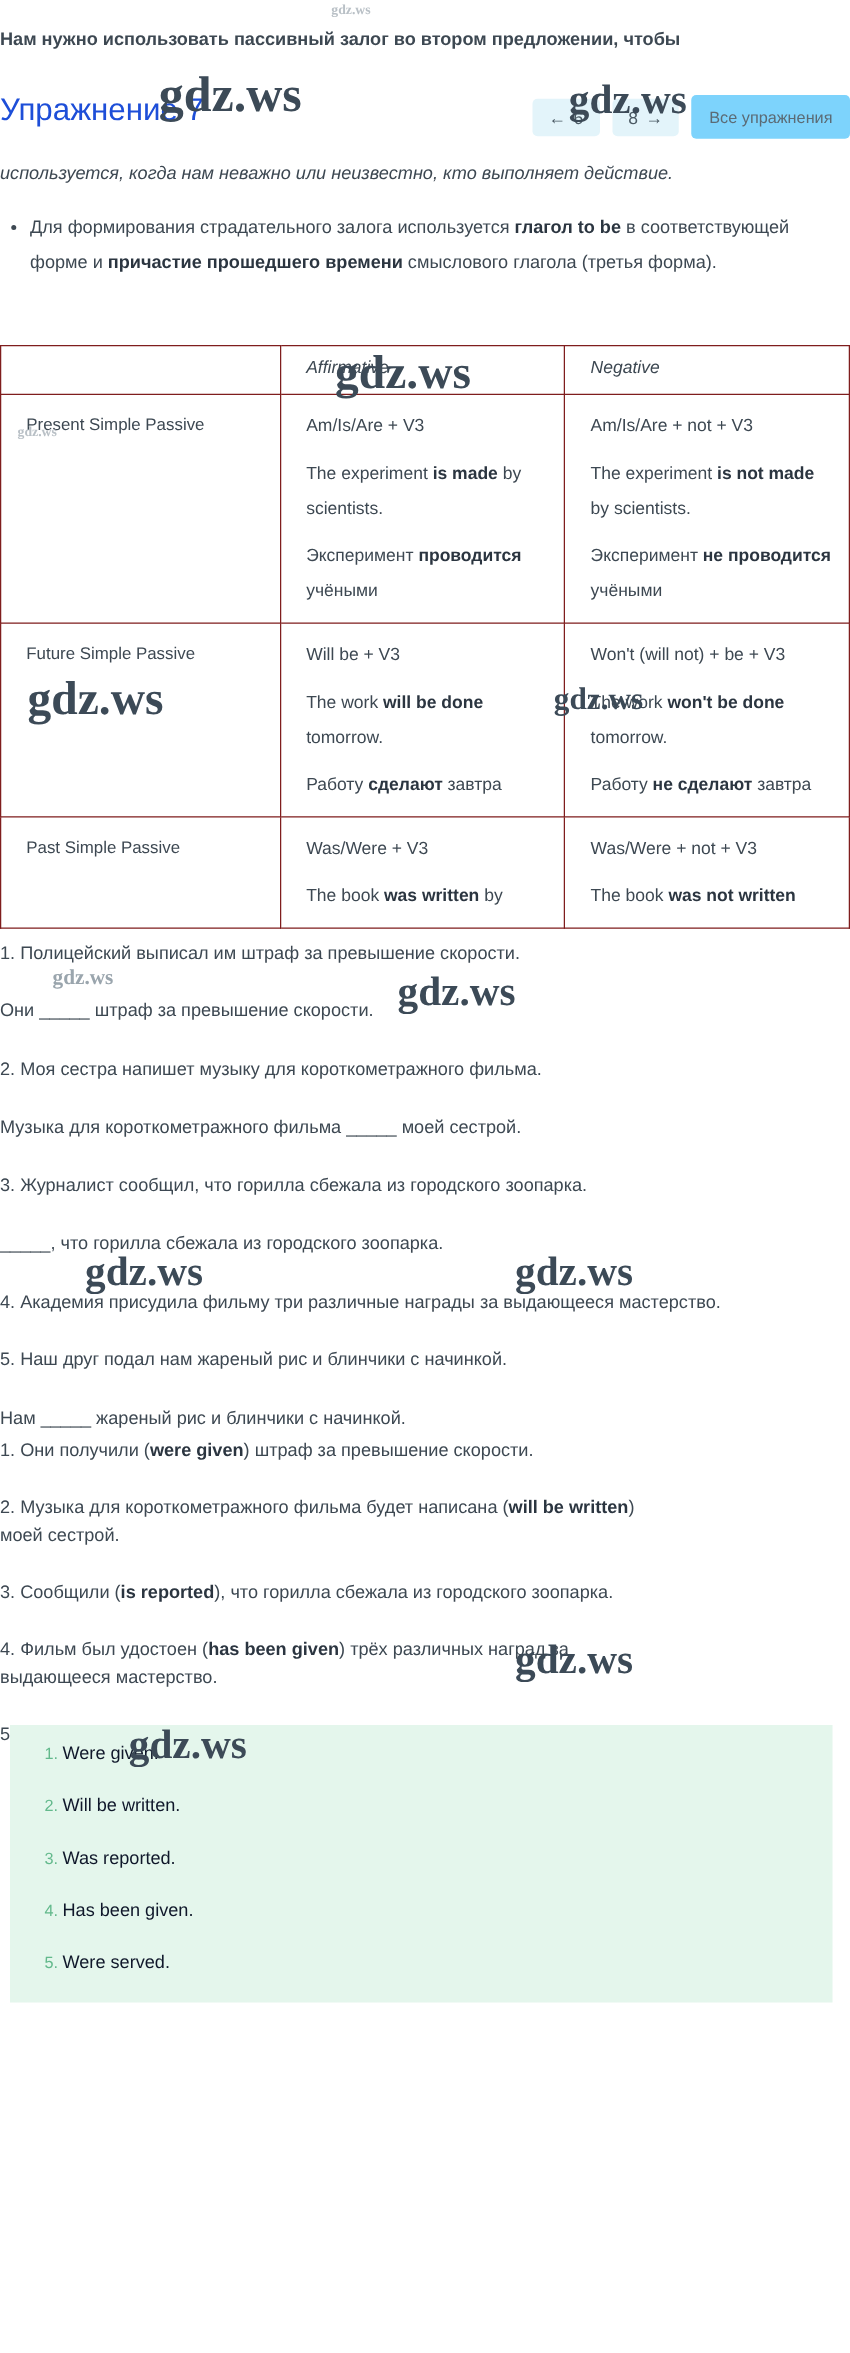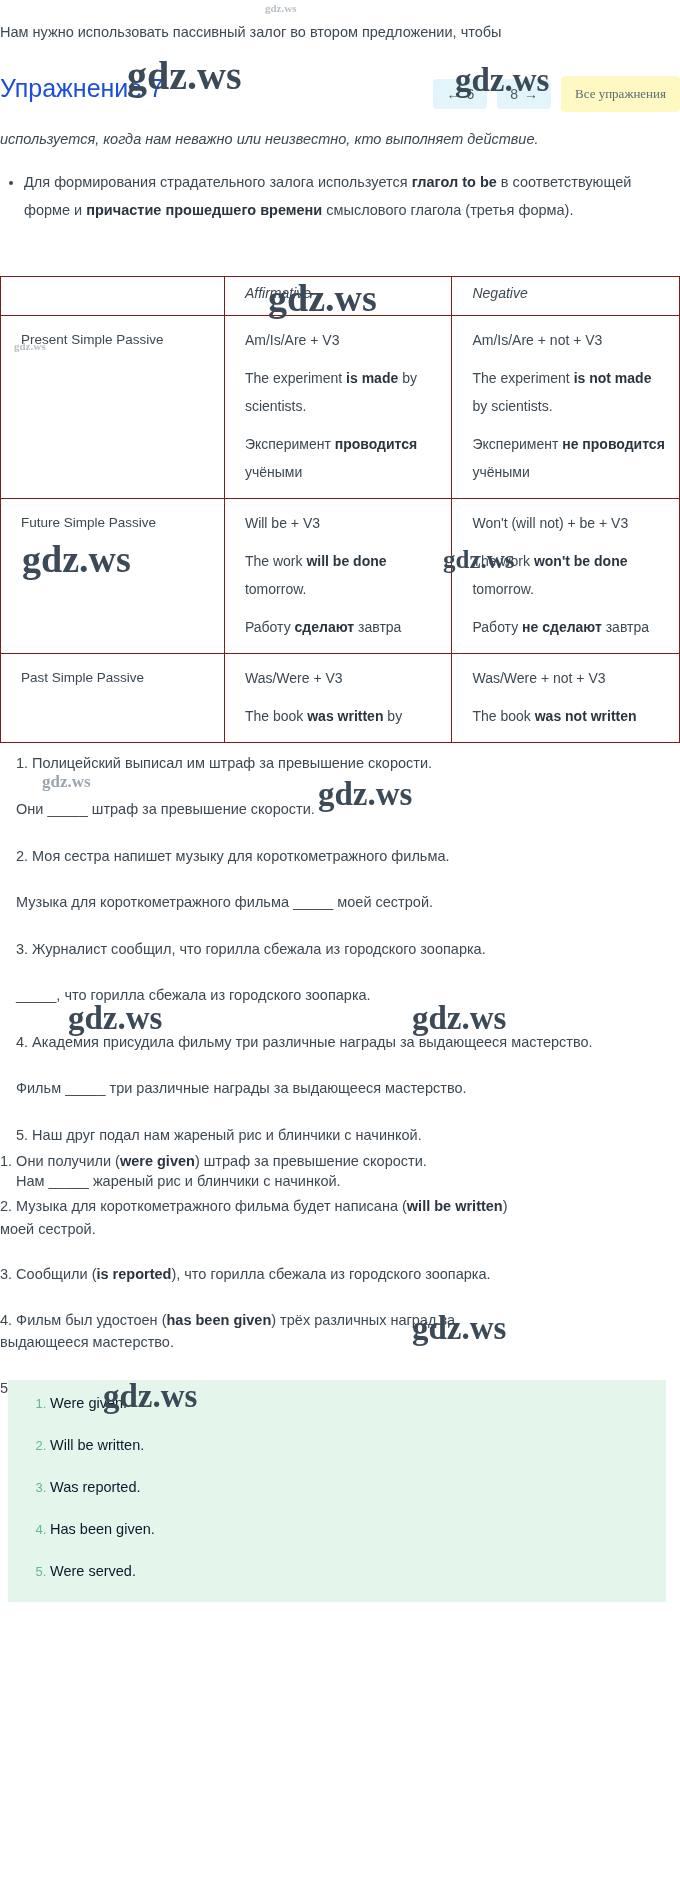--- a/index.html
+++ b/index.html
@@ -33,20 +33,21 @@
   .wm.tiny{color:#b9c0c6;font-weight:bold;}
 
   
   .toptext{
     position:absolute;
     left:0;top:22px;
     width:660px;
     font-size:14.5px;
     color:#3d4852;
     line-height:1.5;
+    font-weight:bold;
   }
 
   
   .header{
     position:absolute;
     left:0;top:68px;
     width:680px;
     height:52px;
   }
   .ex-title{
@@ -70,28 +71,28 @@
     border-radius:4px;
     font-size:14px;
     padding:7px 13px;
     display:flex;
     align-items:center;
     gap:6px;
     cursor:pointer;
     font-family:"Liberation Sans", sans-serif;
   }
   .allbtn{
-    background:#fef9c3;
+    background:#7dd3fc;
     color:#5b6b75;
     border:none;
     border-radius:4px;
     font-size:13px;
     padding:10px 14px;
     cursor:pointer;
-    font-family:Liberation Serif, serif;
+    font-family:Liberation Sans, sans-serif;
   }
 
   
   .intro{
     position:absolute;
     left:0;top:128px;
     width:660px;
     font-size:14.5px;
     color:#3d4852;
     line-height:1.55;
@@ -143,21 +144,21 @@
 
   
   .sentences{
     position:absolute;
     left:0;top:752px;
     width:680px;
     font-size:14.5px;
     color:#3d4852;
     line-height:1.55;
   }
-  .sentences p{margin:0 0 24px 0;padding-left:16px;}
+  .sentences p{margin:0 0 24px 0;}
 
   .answers{
     position:absolute;
     left:0;top:1150px;
     width:544px;
     font-size:14.5px;
     color:#3d4852;
     line-height:1.55;
   }
   .answers p{margin:0 0 23px 0;}
@@ -289,21 +290,20 @@
   </table>
 
   <div class="sentences">
       <p>1. Полицейский выписал им штраф за превышение скорости.</p>
       <p>Они _____ штраф за превышение скорости.</p>
       <p>2. Моя сестра напишет музыку для короткометражного фильма.</p>
       <p>Музыка для короткометражного фильма _____ моей сестрой.</p>
       <p>3. Журналист сообщил, что горилла сбежала из городского зоопарка.</p>
       <p>_____, что горилла сбежала из городского зоопарка.</p>
       <p>4. Академия присудила фильму три различные награды за выдающееся мастерство.</p>
-      <p>Фильм _____ три различные награды за выдающееся мастерство.</p>
       <p>5. Наш друг подал нам жареный рис и блинчики с начинкой.</p>
       <p>Нам _____ жареный рис и блинчики с начинкой.</p>
     </div>
 
   <div class="answers">
       <p>1. Они получили (<b>were given</b>) штраф за превышение скорости.</p>
       <p>2. Музыка для короткометражного фильма будет написана (<b>will be written</b>) моей сестрой.</p>
       <p>3. Сообщили (<b>is reported</b>), что горилла сбежала из городского зоопарка.</p>
       <p>4. Фильм был удостоен (<b>has been given</b>) трёх различных наград за выдающееся мастерство.</p>
       <p>5. Нам подали (<b>were served</b>) жареный рис и блинчики с начинкой.</p>

